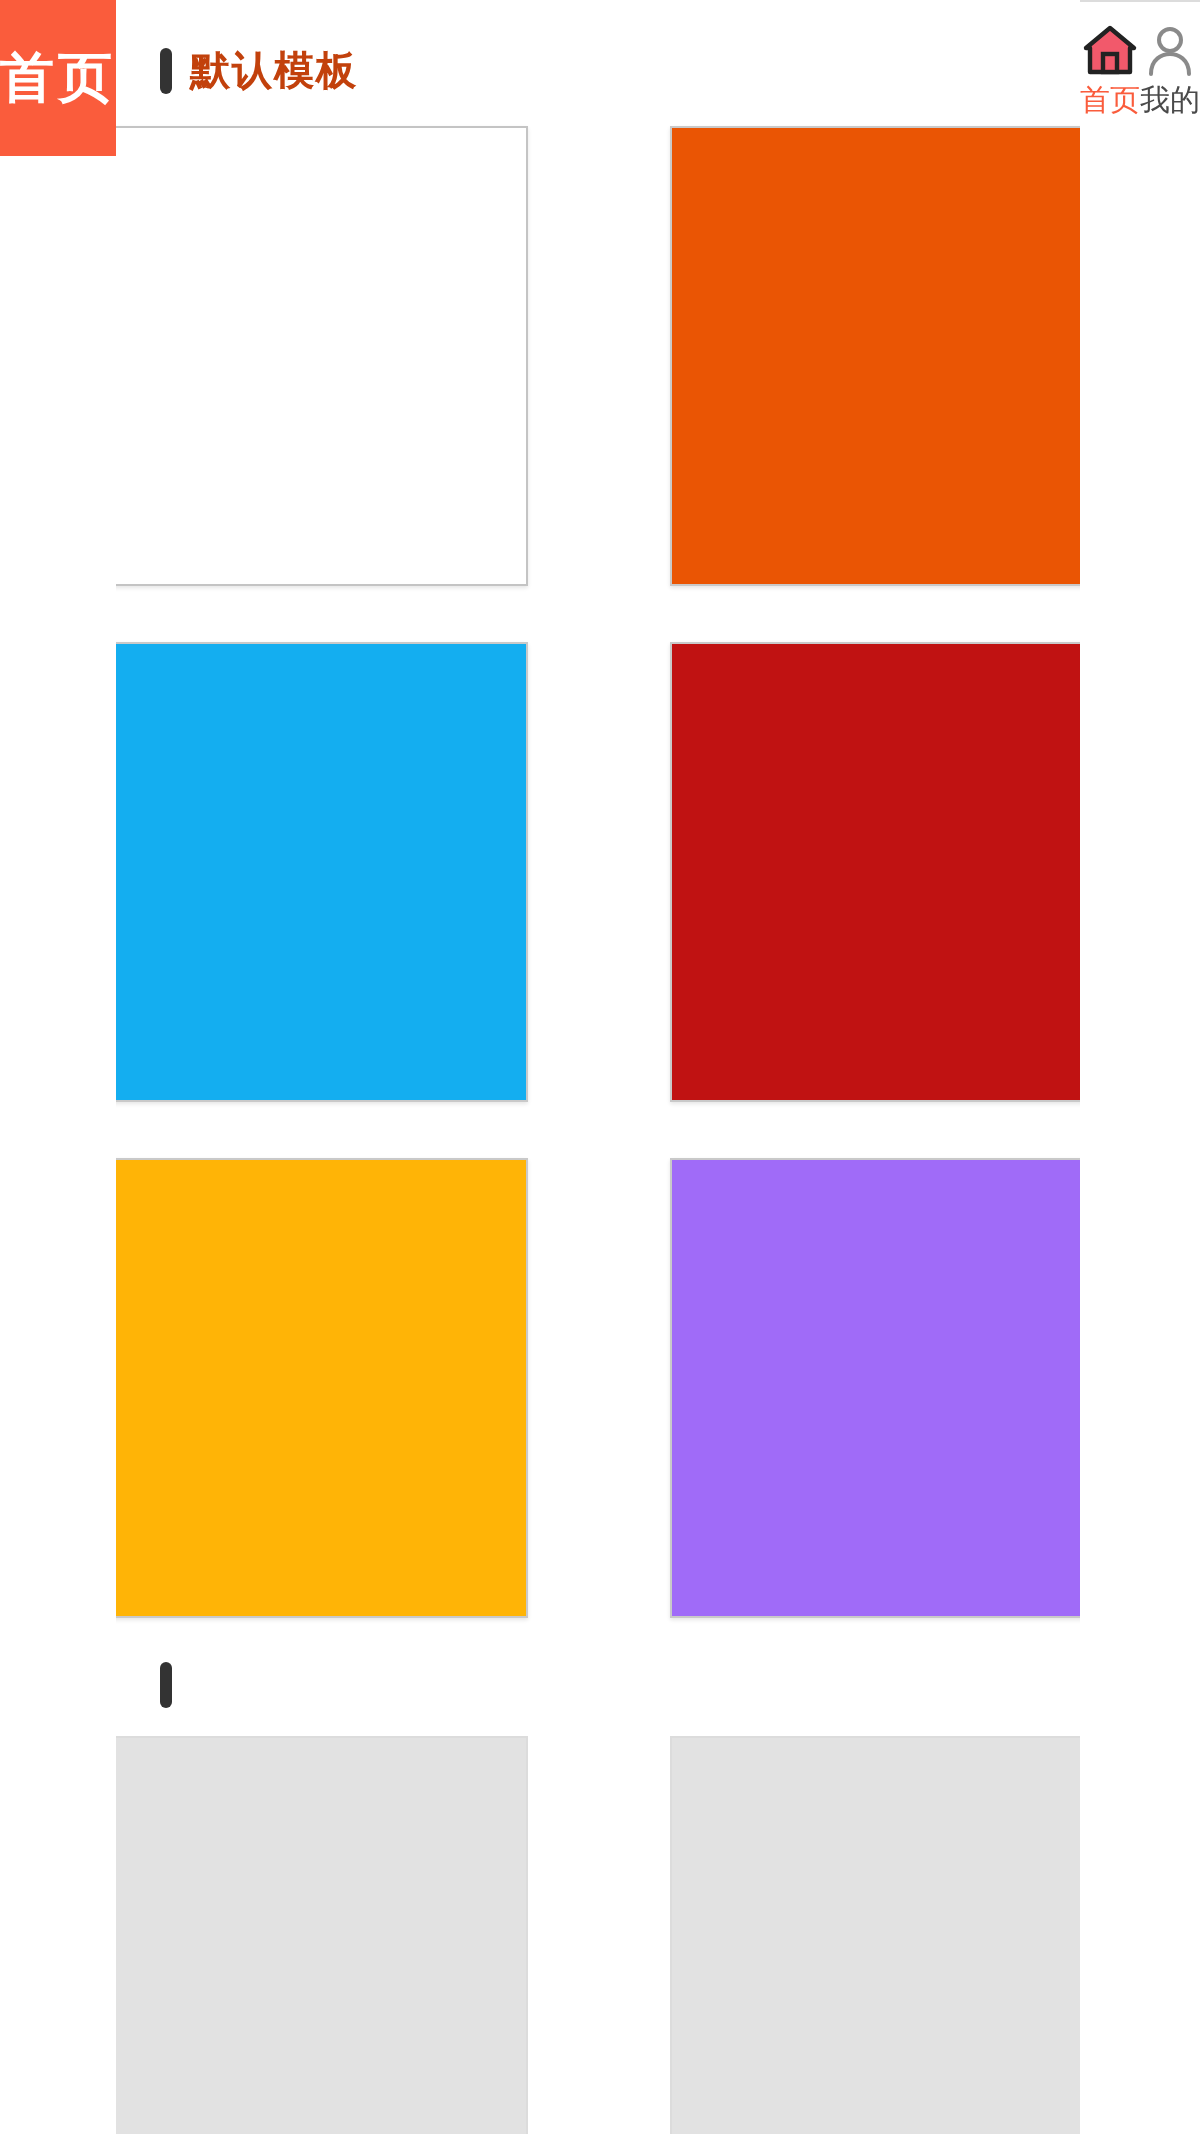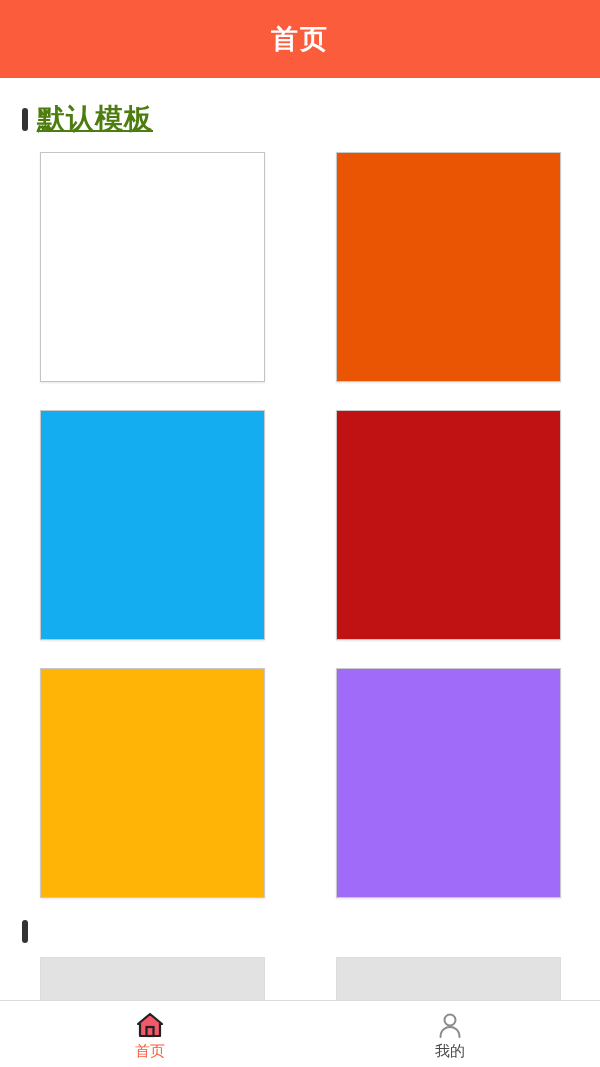--- a/index.html
+++ b/index.html
@@ -6,21 +6,21 @@
   html, body {
     width:600px; height:1067px;
     background:#ffffff;
     font-family:"Liberation Sans","DejaVu Sans",sans-serif;
     overflow:hidden;
   }
   .phone {
     position:relative;
     width:600px; height:1067px;
     background:#ffffff;
-    display:flex; flex-direction:column;
+    display:flex; flex-direction:row;
   }
 
   
   .header {
     height:78px;
     background:#fa5c3c;
     display:flex; align-items:center; justify-content:center;
     flex:0 0 auto;
   }
   .header-title {
@@ -45,25 +45,24 @@
     padding:22px 0 10px 22px;
   }
   .section-bar {
     width:6px; height:23px;
     background:#333333;
     border-radius:3px;
     margin-right:9px;
     flex:0 0 auto;
   }
   .section-title {
-    font-size:28px;
+    font-size:20px;
     font-weight:700;
-    color:#4d7c0f;
+    color:#c2410c;
     letter-spacing:1px;
-    text-decoration:underline;
   }
 
   
   .grid {
     display:grid;
     grid-template-columns:225px 225px;
     justify-content:center;
     column-gap:71px;
     row-gap:28px;
     padding:4px 0 0 0;

